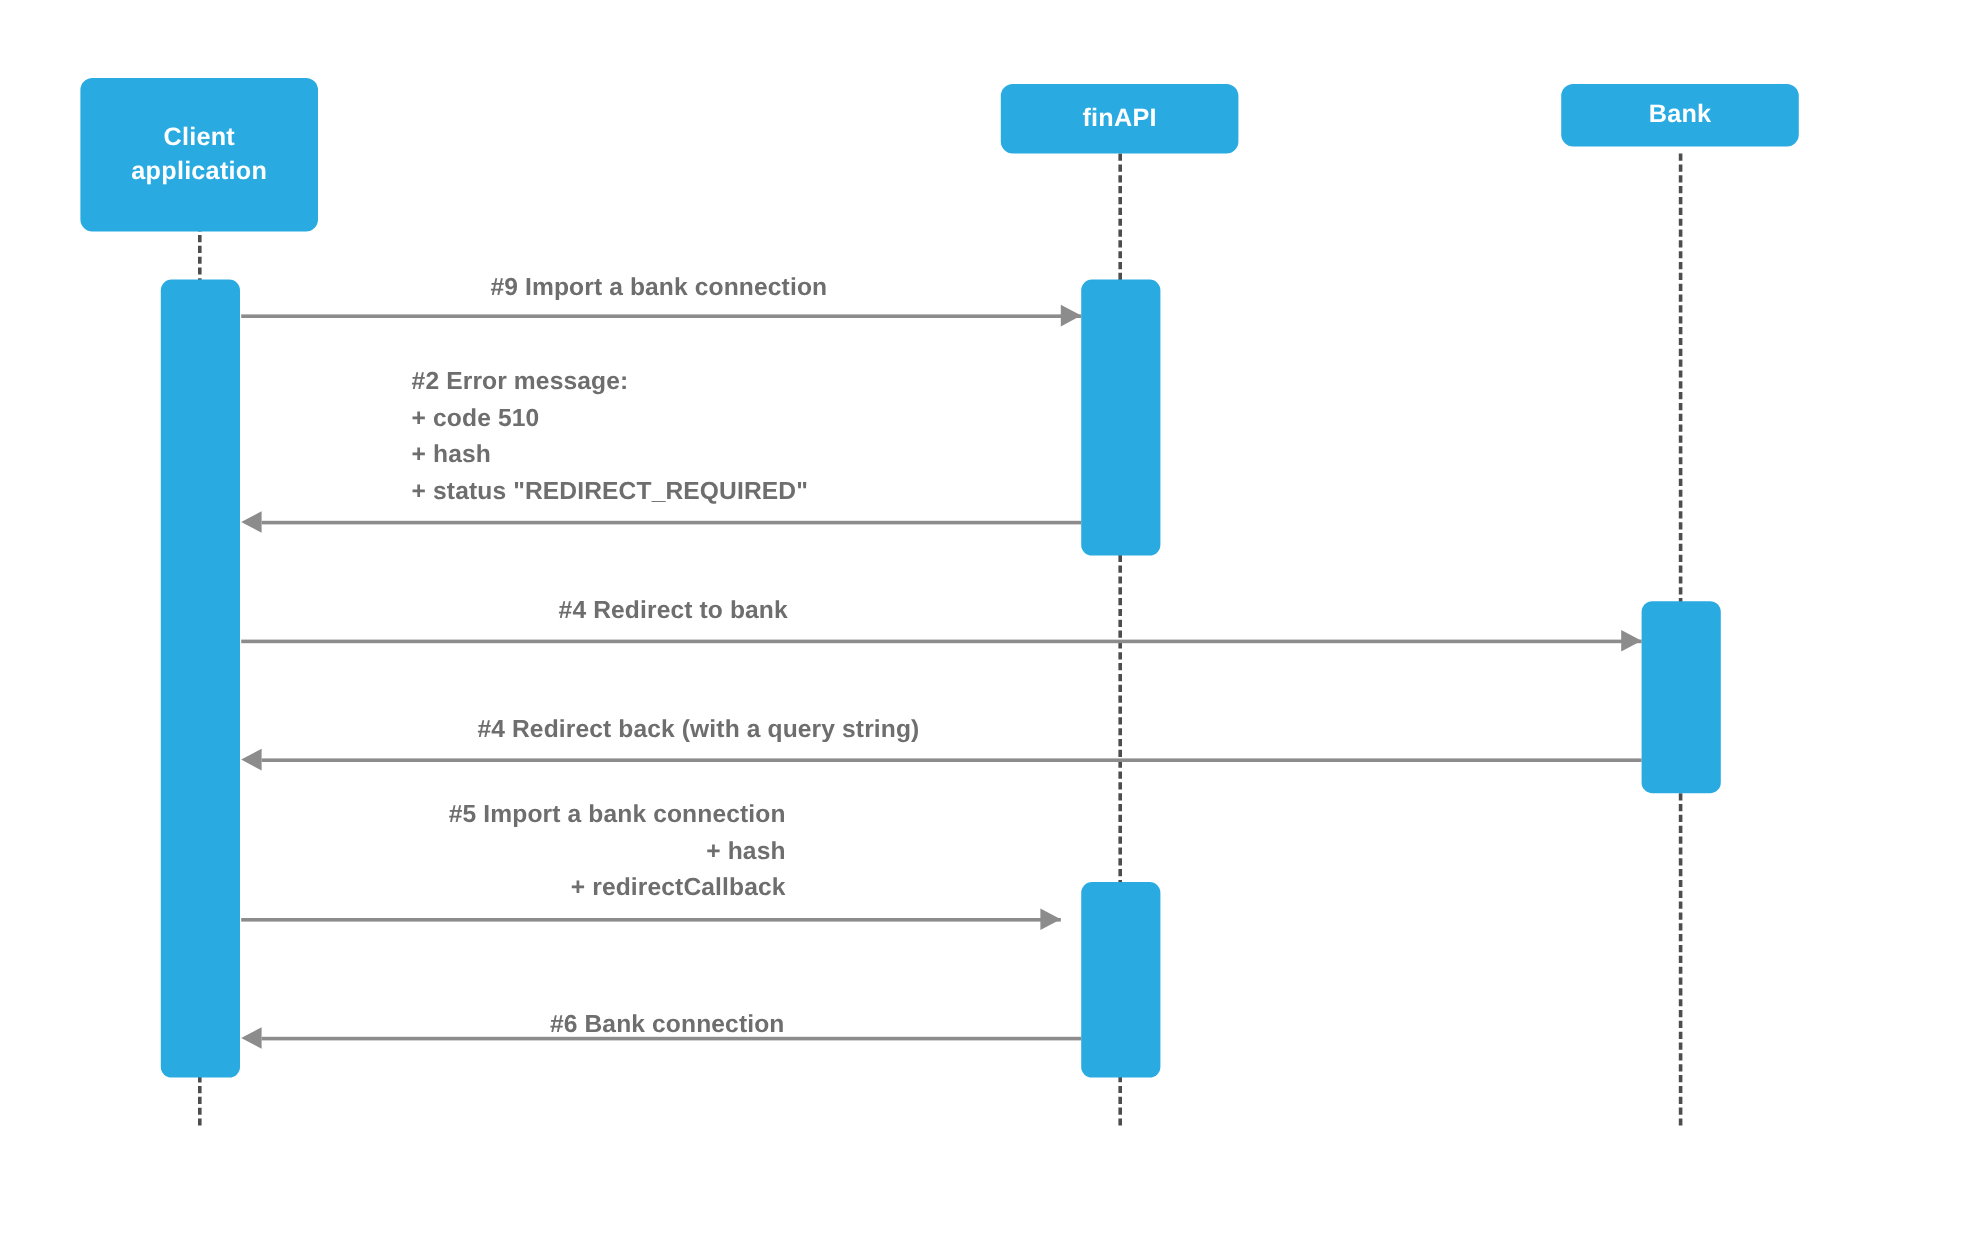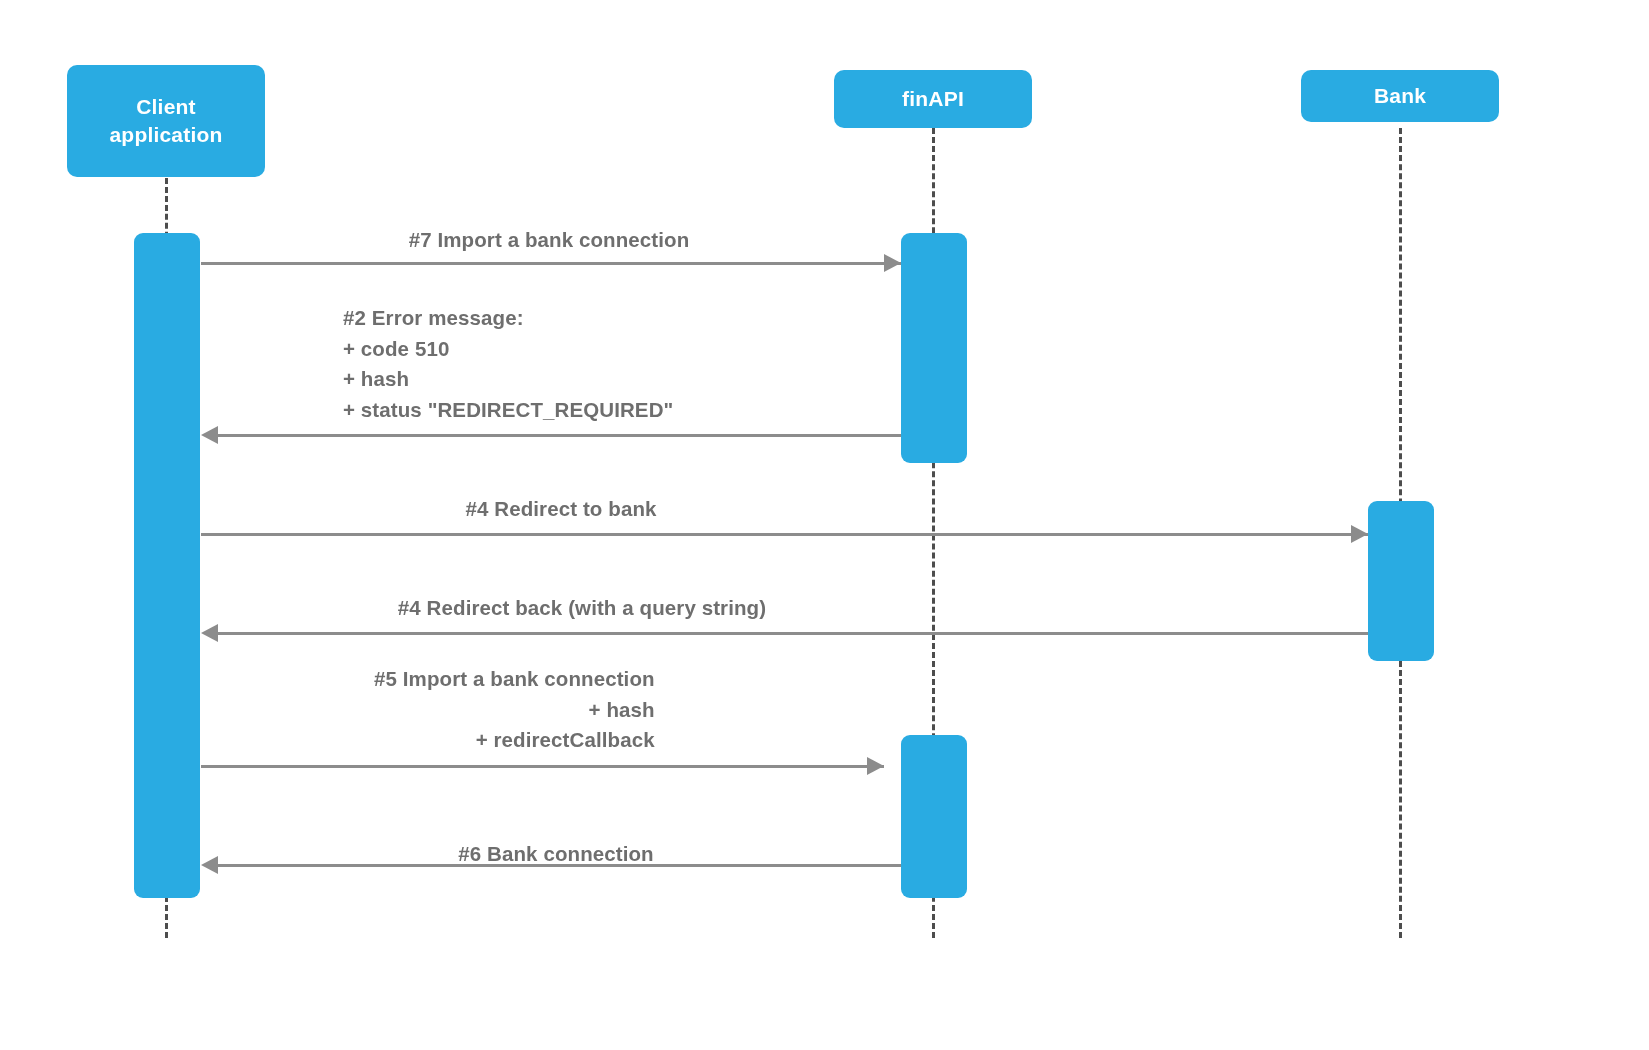--- a/index.html
+++ b/index.html
@@ -89,34 +89,34 @@
 
   <div class="lifeline" style="left:165px; top:160px; height:778px;"></div>
   <div class="lifeline" style="left:932px; top:128px; height:810px;"></div>
   <div class="lifeline" style="left:1399px; top:128px; height:810px;"></div>
 
   <div class="activation" style="left:134px; top:233px; width:66px; height:665px;"></div>
   <div class="activation" style="left:901px; top:233px; width:66px; height:230px;"></div>
   <div class="activation" style="left:1368px; top:501px; width:66px; height:160px;"></div>
   <div class="activation" style="left:901px; top:735px; width:66px; height:163px;"></div>
 
-  <div class="actor-box" style="left:67px; top:65px; width:198px; height:112px;">
+  <div class="actor-box" style="left:67px; top:65px; width:198px; height:128px;">
     <span style="white-space:pre-line;">Client
 application</span>
   </div>
 
   <div class="actor-box" style="left:834px; top:70px; width:198px; height:58px;">
     <span style="white-space:pre-line;text-align:right;">finAPI</span>
   </div>
 
   <div class="actor-box" style="left:1301px; top:70px; width:198px; height:52px;">
     <span style="white-space:pre-line;">Bank</span>
   </div>
 
-  <div class="msg-label centered" style="left:549px; top:225px;">#7 Import a bank connection</div>
+  <div class="msg-label centered" style="left:549px; top:225px;">#9 Import a bank connection</div>
   <div class="msg-line" style="left:201px; top:262px; width:700px;"></div>
   <div class="arrow-head right" style="left:884px; top:254px;"></div>
 
   <div class="msg-label" style="left:343px; top:303px;">#2 Error message:
 + code 510
 + hash
 + status "REDIRECT_REQUIRED"</div>
   <div class="msg-line" style="left:218px; top:434px; width:683px;"></div>
   <div class="arrow-head left" style="left:201px; top:426px;"></div>
 

